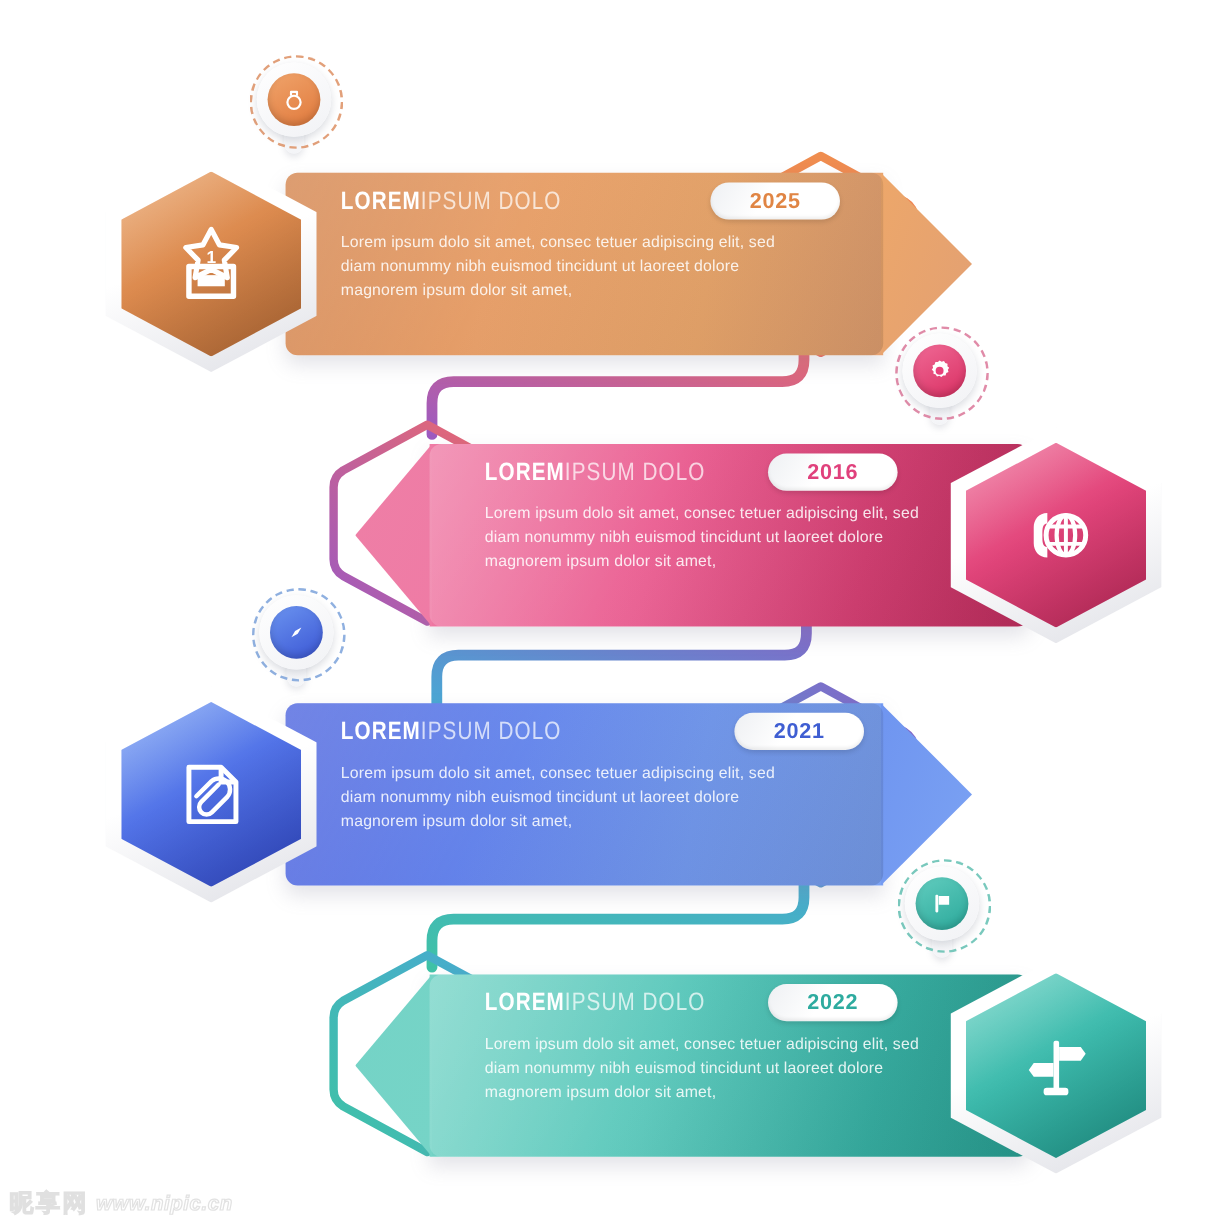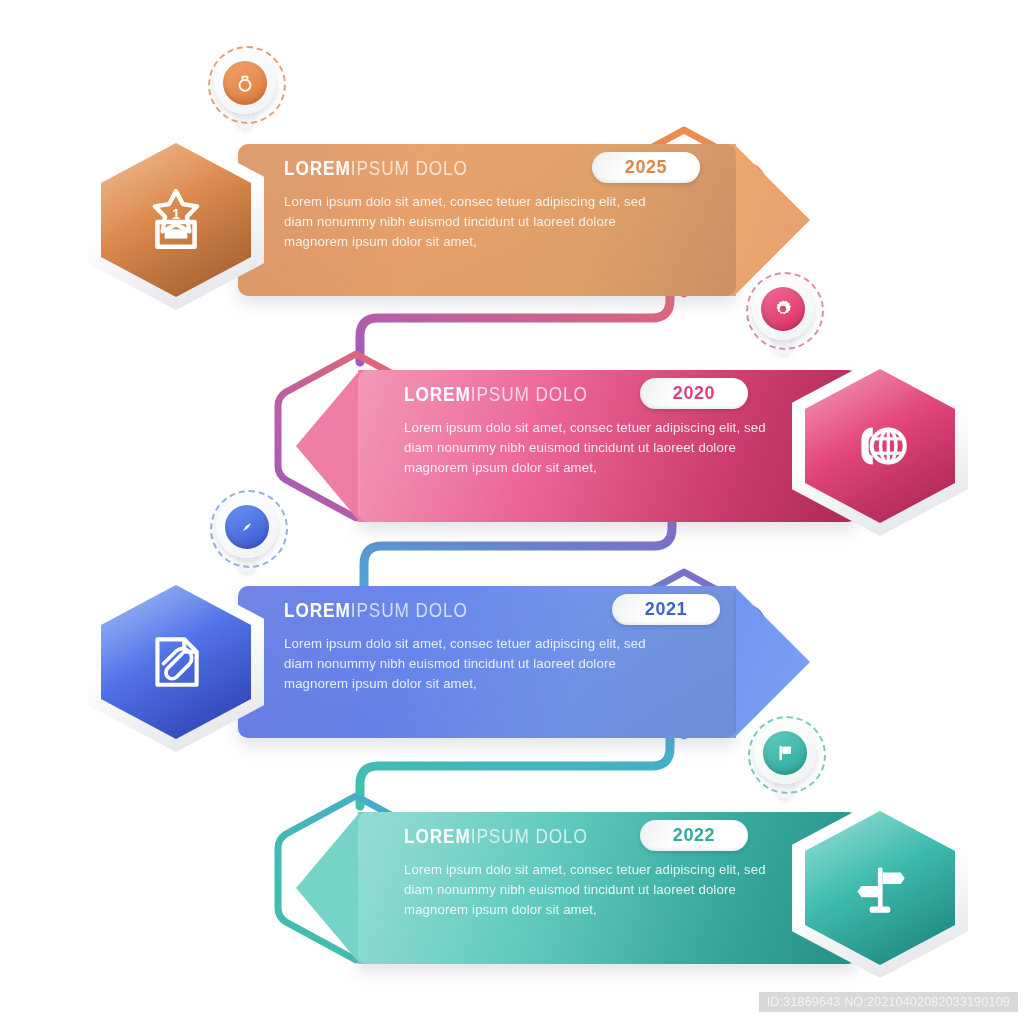--- a/index.html
+++ b/index.html
@@ -260,21 +260,21 @@
         </svg>
       </div>
     </div>
     <div class="content" style="left:108px;width:460px;">
       <div class="title">
         <span>LOREM</span><span class="t-light">IPSUM DOLO</span>
       </div>
       <div class="desc">Lorem ipsum dolo sit amet, consec tetuer adipiscing elit, sed diam nonummy nibh euismod tincidunt ut laoreet dolore magnorem ipsum dolor sit amet,</div>
     </div>
     <div class="yearpill" style="left:344px;">
-      <span style="color:#e0417c;">2020</span>
+      <span style="color:#e0417c;">2016</span>
     </div>
   </div>
 
   <div class="badge" style="left:746px;top:272px;">
     <div class="stem"></div>
     <div class="dash" style="border-color:#e08ba8;"></div>
     <div class="plate"></div>
     <div class="dot" style="background:linear-gradient(150deg,#f06a96,#d92f62);">
       <svg viewBox="0 0 24 24" fill="#ffffff">
         <path d="M12 2.6 l1.9 1.1 2.1-.6 1.1 1.9 2.1 .6 -.1 2.2 1.6 1.5 -1.2 1.8 .6 2.1 -2 .9 -.7 2.1 -2.2 0 -1.6 1.5 -1.9-1.1 -2.1 .6 -1.1-1.9 -2.1-.6 .1-2.2 -1.6-1.5 1.2-1.8 -.6-2.1 2-.9 .7-2.1 2.2 0 Z"></path>
@@ -358,15 +358,18 @@
     <div class="dash" style="border-color:#79c9bd;"></div>
     <div class="plate"></div>
     <div class="dot" style="background:linear-gradient(150deg,#62cdbf,#2aa89a);">
       <svg viewBox="0 0 24 24" fill="#ffffff">
         <rect x="6" y="4" width="2.6" height="16" rx="1"></rect>
         <path d="M9 5 L18.5 5 L18.5 13 L9 13 Z"></path>
       </svg>
     </div>
   </div>
 
-  <div id="wm-id">ID:31869643 NO:20210402082033190109</div>
+  <div id="wm-logo">
+    <span class="cjk">昵享网</span>
+    <span class="url">www.nipic.cn</span>
+  </div>
 
 </div>
 
 </body></html>

